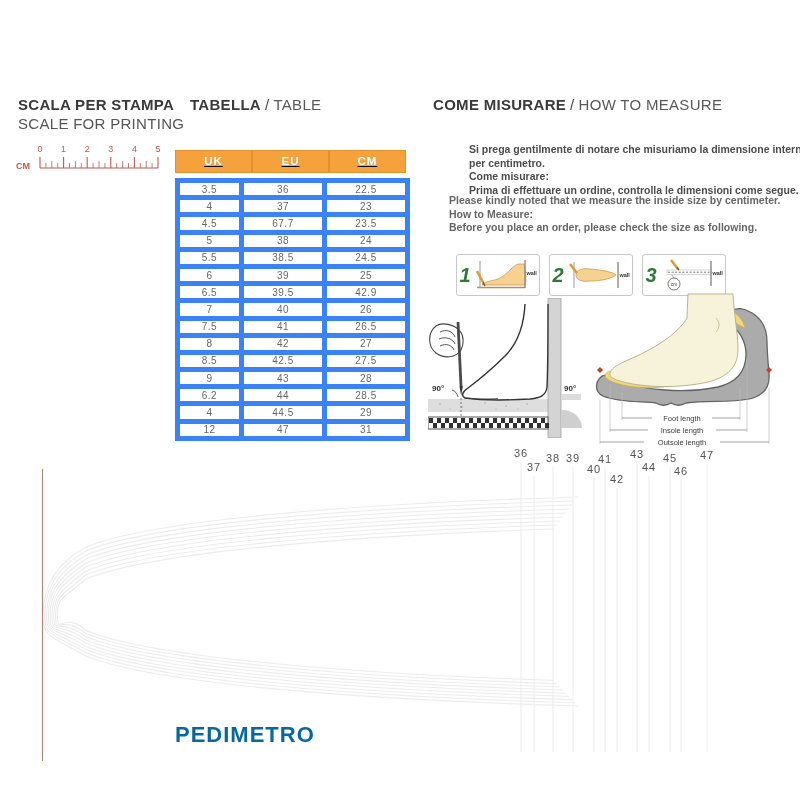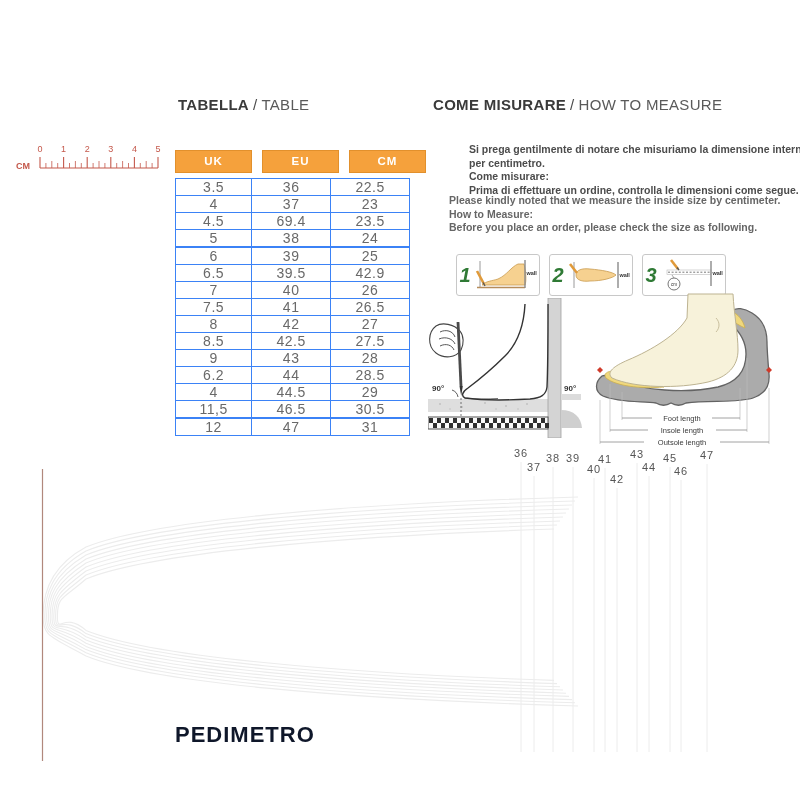--- a/index.html
+++ b/index.html
@@ -5,49 +5,53 @@
   html,body{margin:0;padding:0;background:#fff;}
   .page{position:relative;width:800px;height:800px;background:#ffffff;overflow:hidden;
         font-family:"Liberation Sans",sans-serif;}
   .abs{position:absolute;}
   .sec-title{font-size:15px;font-weight:bold;color:#3a3a3a;letter-spacing:.3px;white-space:nowrap;}
   .sec-title .sep{font-weight:400;color:#4a4a4a;margin:0 4px;}
   .sec-title .sub{font-weight:400;color:#5a5a5a;}
   .sub-line{font-size:15px;color:#555;letter-spacing:.3px;margin-top:2px;}
 
   
-  .tbl-head{display:grid;grid-template-columns:77px 77px 77px;gap:10px;}
+  .tbl-head{display:grid;grid-template-columns:77px 77px 77px;gap:0;text-decoration:underline;}
   .tbl-head .hcell{height:21px;background:#f5a13c;border:1px solid #e2902c;color:#fff;
        font-size:11.5px;font-weight:bold;text-align:center;line-height:21px;letter-spacing:1px;}
   table.sizes{border-collapse:collapse;width:235px;}
-  table.sizes td{border:1px solid #3b82f6;height:12.2px;padding:0;text-align:center;
-       font-size:14px;color:#696969;letter-spacing:.5px;}
+  table.sizes td{border:5px solid #3b82f6;height:12.2px;padding:0;text-align:center;
+       font-size:10px;color:#696969;letter-spacing:.5px;}
   table.sizes tr.grp td{border-bottom-width:2px;}
 
   
   .para{width:356px;font-size:10.5px;line-height:13.5px;color:#4c4c4c;}
   .para.it{font-weight:bold;margin-left:36px;}
   .para.en{color:#666;font-weight:700;margin-left:16px;}
 
   
   .steps{display:flex;gap:9px;}
   .step-box{width:82px;height:40px;border:1px solid #c8c8c8;border-radius:3px;background:#fff;
        display:flex;align-items:center;}
   .step-num{font-size:20px;font-weight:bold;font-style:italic;color:#2f7a35;width:16px;
        text-align:center;flex:0 0 16px;}
   .step-box svg{flex:1 1 auto;}
 
-  .pedimetro-label{font-size:22px;font-weight:bold;color:#0f172a;letter-spacing:1px;}
+  .pedimetro-label{font-size:22px;font-weight:bold;color:#0369a1;letter-spacing:1px;}
   svg text{font-family:"Liberation Sans",sans-serif;}
 </style>
 </head>
 <body>
 
 <div class="page">
 
+  <div class="abs" style="left:18px;top:96px;">
+    <div class="sec-title">SCALA PER STAMPA</div>
+    <div class="sub-line">SCALE FOR PRINTING</div>
+  </div>
   <svg id="print-ruler" class="abs" style="left:14px;top:140px;" width="160" height="34" viewBox="0 0 160 34">
     <text x="2" y="29" font-size="9" fill="#c4584b" font-weight="bold">CM</text>
     <g id="ruler-marks">
         <line x1="26" y1="28" x2="144" y2="28" stroke="#c4584b" stroke-width="1.1"></line>
         <line x1="26" y1="17" x2="26" y2="28" stroke="#c4584b" stroke-width="1.1"></line>
         <line x1="31.9" y1="23" x2="31.9" y2="28" stroke="#c4584b" stroke-width="0.8"></line>
         <line x1="37.8" y1="21" x2="37.8" y2="28" stroke="#c4584b" stroke-width="0.8"></line>
         <line x1="43.7" y1="23" x2="43.7" y2="28" stroke="#c4584b" stroke-width="0.8"></line>
         <line x1="49.6" y1="17" x2="49.6" y2="28" stroke="#c4584b" stroke-width="1.1"></line>
         <line x1="55.5" y1="23" x2="55.5" y2="28" stroke="#c4584b" stroke-width="0.8"></line>
@@ -68,21 +72,21 @@
         <line x1="144" y1="17" x2="144" y2="28" stroke="#c4584b" stroke-width="1.1"></line>
         <text x="26" y="12" font-size="9" fill="#c4584b" text-anchor="middle">0</text>
         <text x="49.6" y="12" font-size="9" fill="#c4584b" text-anchor="middle">1</text>
         <text x="73.2" y="12" font-size="9" fill="#c4584b" text-anchor="middle">2</text>
         <text x="96.80000000000001" y="12" font-size="9" fill="#c4584b" text-anchor="middle">3</text>
         <text x="120.4" y="12" font-size="9" fill="#c4584b" text-anchor="middle">4</text>
         <text x="144" y="12" font-size="9" fill="#c4584b" text-anchor="middle">5</text>
       </g>
   </svg>
 
-  <div class="abs sec-title" style="left:178px;top:96px;text-align:right;">
+  <div class="abs sec-title" style="left:190px;top:96px;text-align:right;">
     <span>TABELLA</span><span class="sep">/</span><span class="sub">TABLE</span>
   </div>
   <div class="abs tbl-head" style="left:175px;top:150px;width:235px;">
     <div class="hcell">UK</div>
     <div class="hcell">EU</div>
     <div class="hcell">CM</div>
   </div>
   <table class="sizes abs" style="left:175px;top:178px;">
     <tbody id="size-table-body">
         <tr>
@@ -90,29 +94,34 @@
           <td>36</td>
           <td>22.5</td>
         </tr>
         <tr>
           <td>4</td>
           <td>37</td>
           <td>23</td>
         </tr>
         <tr>
           <td>4.5</td>
-          <td>69.4</td>
+          <td>67.7</td>
           <td>23.5</td>
         </tr>
         <tr class="grp">
           <td>5</td>
           <td>38</td>
           <td>24</td>
         </tr>
         <tr>
+          <td>5.5</td>
+          <td>38.5</td>
+          <td>24.5</td>
+        </tr>
+        <tr>
           <td>6</td>
           <td>39</td>
           <td>25</td>
         </tr>
         <tr>
           <td>6.5</td>
           <td>39.5</td>
           <td>42.9</td>
         </tr>
         <tr>
@@ -142,25 +151,20 @@
         </tr>
         <tr>
           <td>6.2</td>
           <td>44</td>
           <td>28.5</td>
         </tr>
         <tr>
           <td>4</td>
           <td>44.5</td>
           <td>29</td>
-        </tr>
-        <tr class="grp">
-          <td>11,5</td>
-          <td>46.5</td>
-          <td>30.5</td>
         </tr>
         <tr>
           <td>12</td>
           <td>47</td>
           <td>31</td>
         </tr>
       </tbody>
   </table>
 
   <div class="abs sec-title" style="left:433px;top:96px;">

